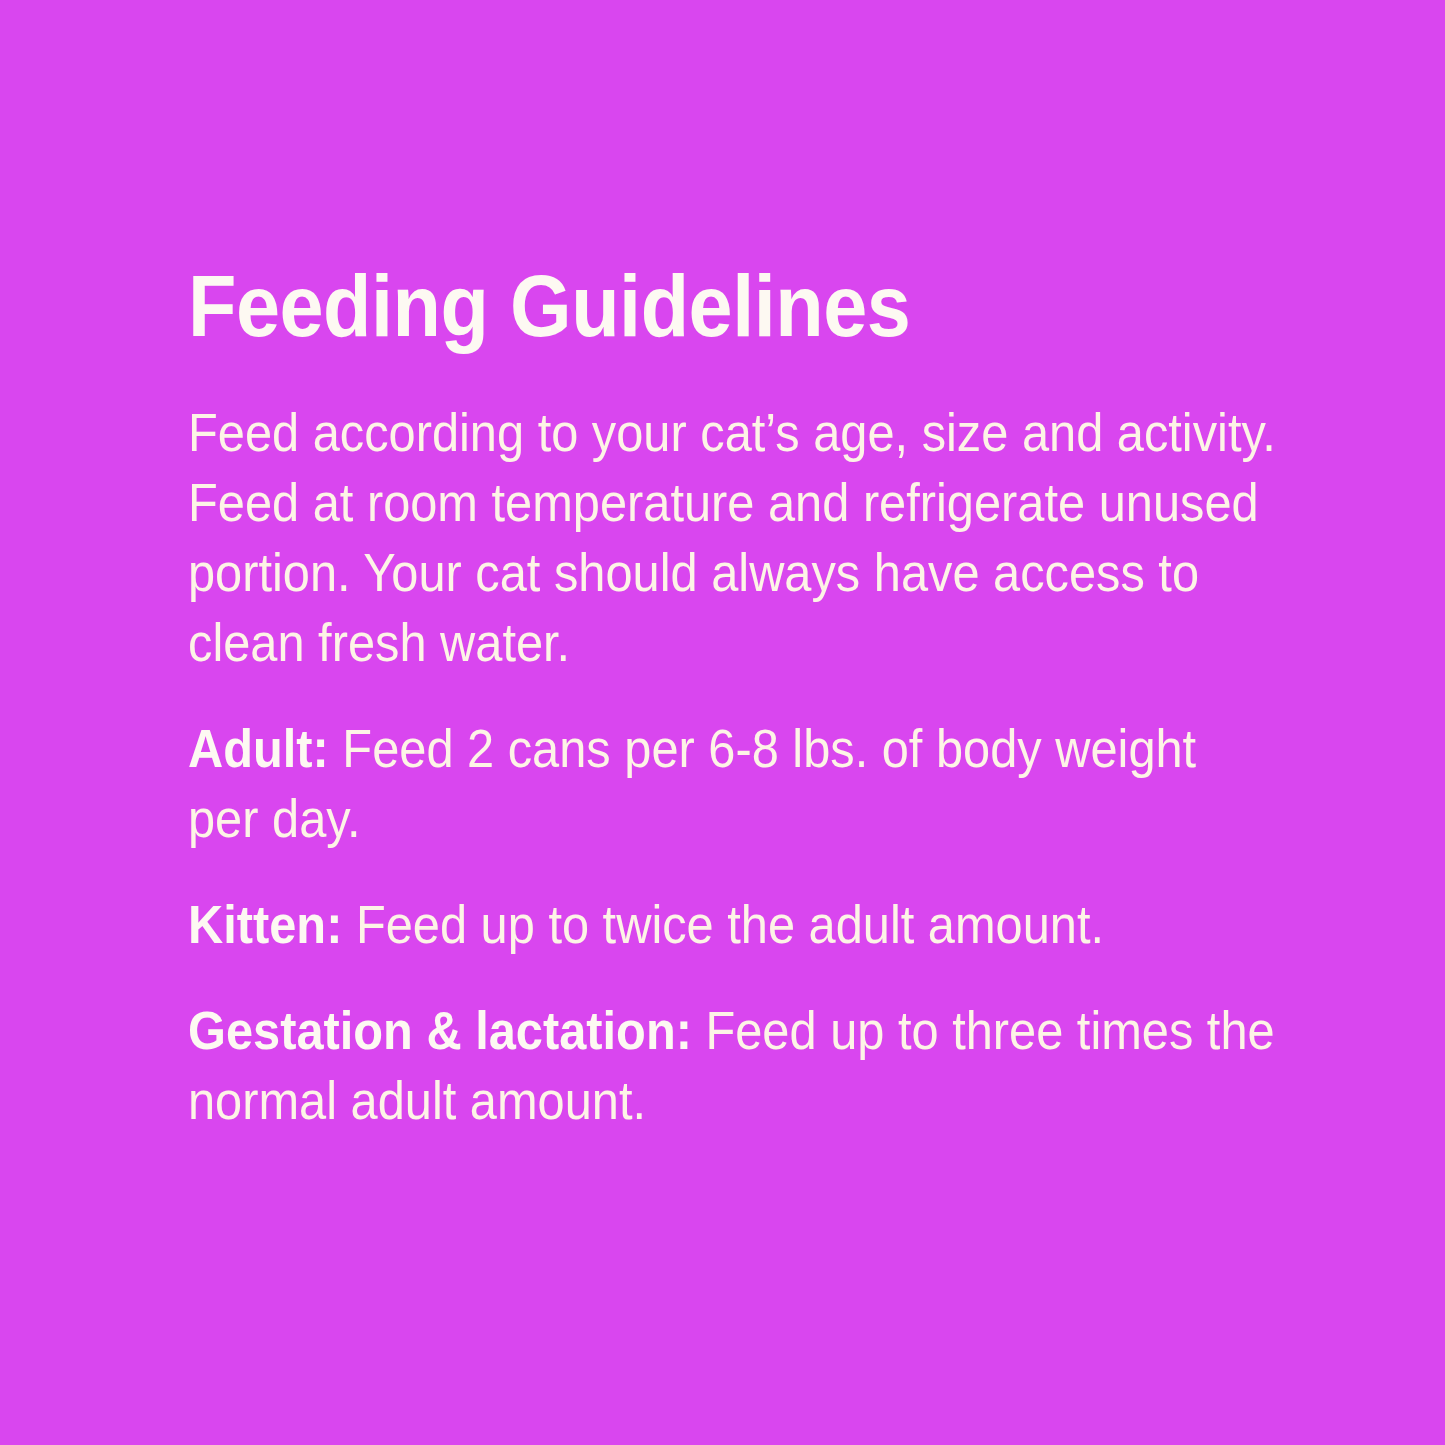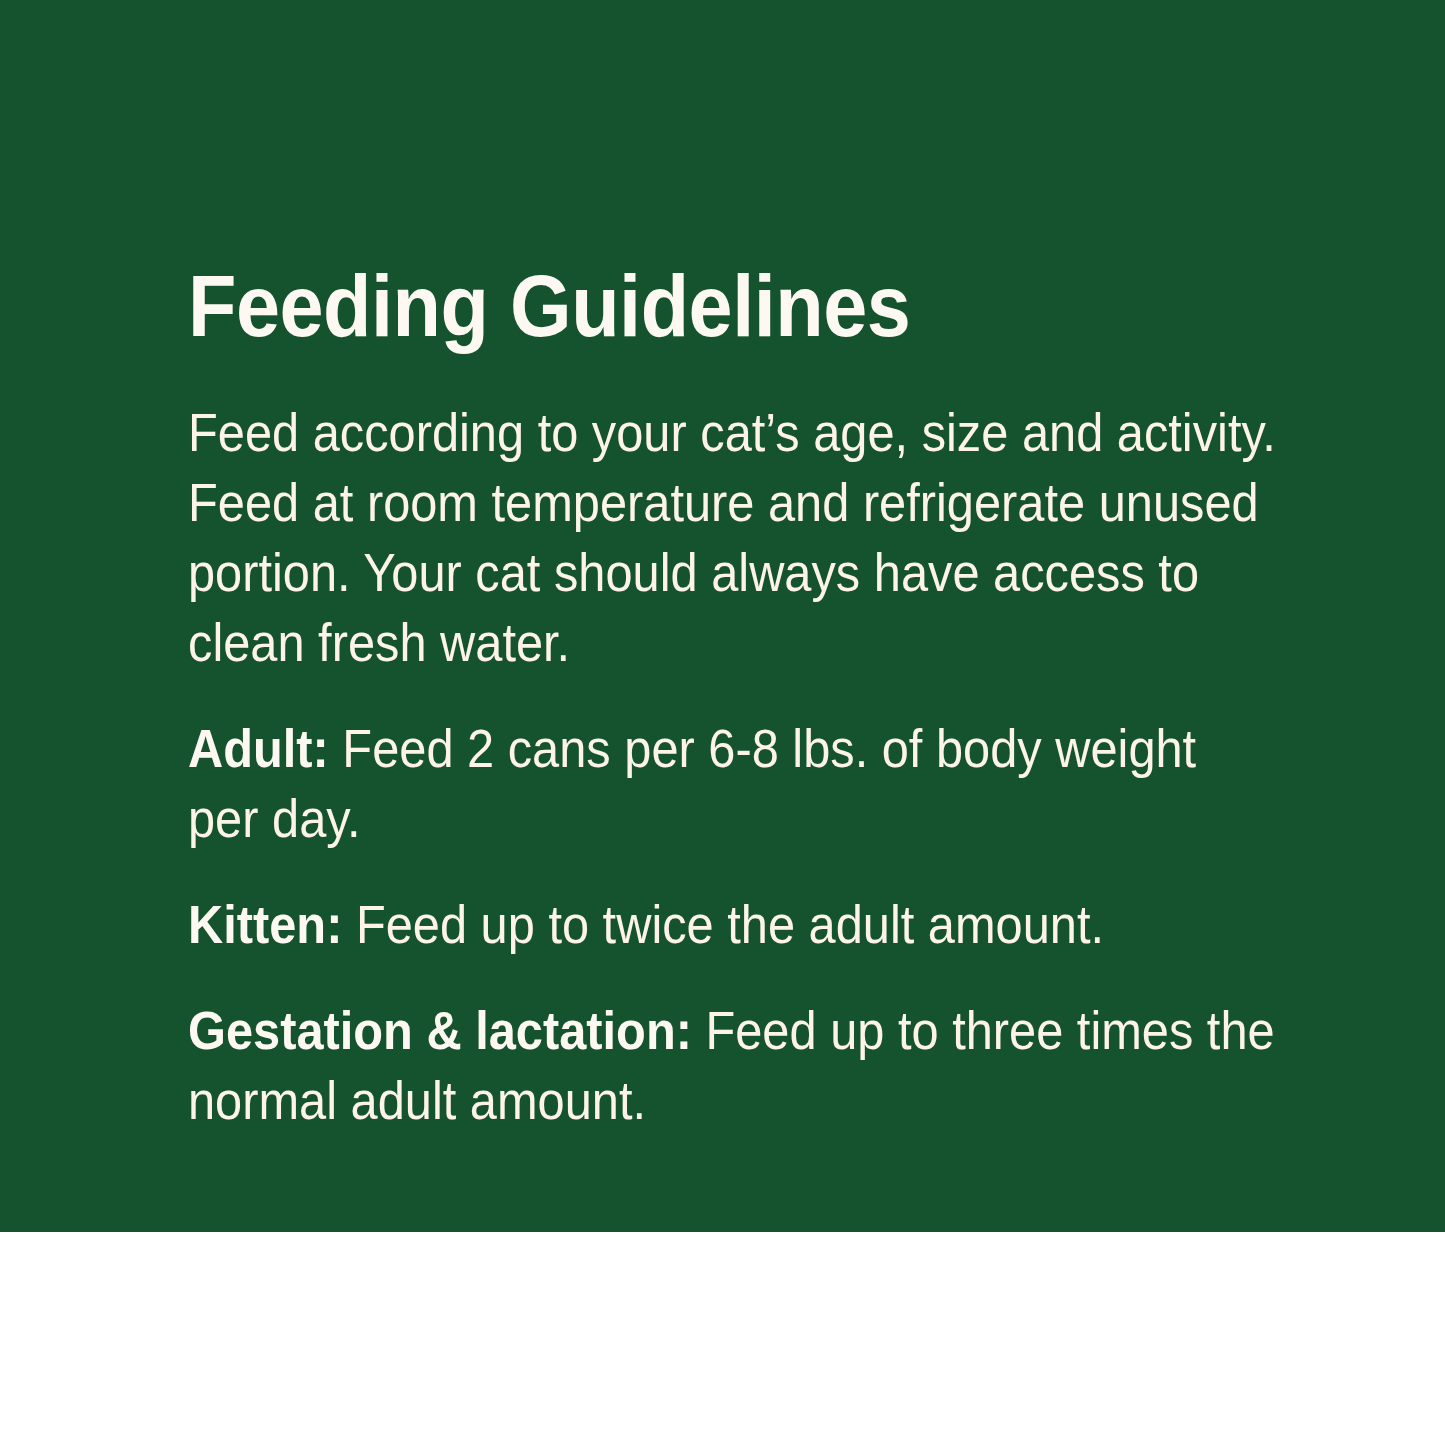--- a/index.html
+++ b/index.html
@@ -9,22 +9,22 @@
   body {
     width: 1445px;
     height: 1445px;
     overflow: hidden;
     font-family: "Liberation Sans", "DejaVu Sans", sans-serif;
   }
 
   #panel {
     position: relative;
     width: 1445px;
-    height: 1232px;
-    background: #14532d;
+    height: 1445px;
+    background: #d946ef;
     box-sizing: border-box;
   }
 
   #content {
     position: absolute;
     left: 188px;
     top: 262px;
     width: 1090px;
   }
 

